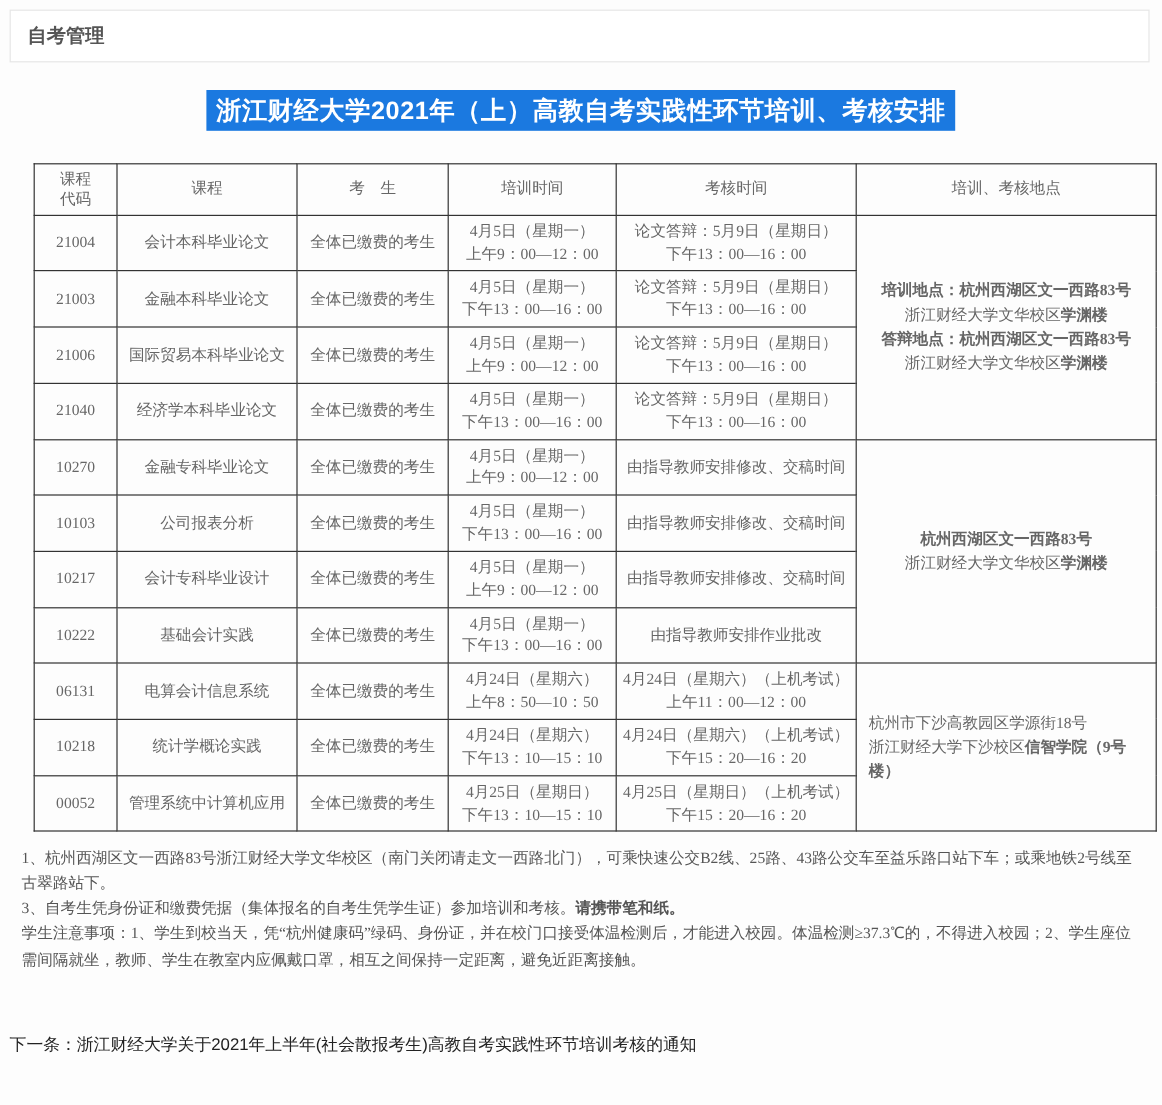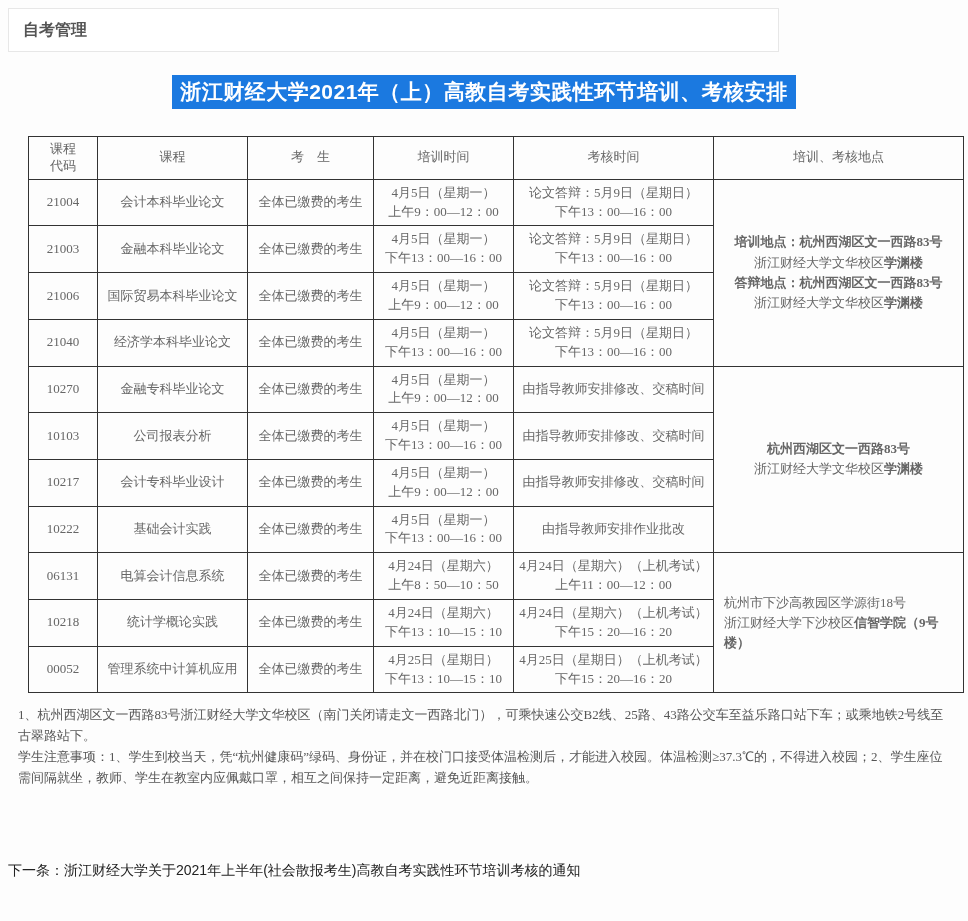--- a/index.html
+++ b/index.html
@@ -5,21 +5,21 @@
   * { box-sizing: border-box; }
   html,body { margin:0; padding:0; }
   body {
     width:968px; height:921px; position:relative;
     background:#fdfdfd;
     font-family:"Liberation Sans", sans-serif;
     overflow:hidden;
   }
   
   .topbar {
-    position:absolute; left:8px; top:8px; width:771px; height:44px;
+    position:absolute; left:8px; top:8px; width:950px; height:44px;
     background:#ffffff; border:1px solid #e7e7e7;
     display:flex; align-items:center; justify-content:space-between;
     padding:0 14px;
   }
   .section-title { font-size:16px; font-weight:bold; color:#555; }
   .breadcrumb { font-size:12px; color:#999; }
   .breadcrumb .crumb { color:#999; cursor:pointer; }
   .breadcrumb .sep { margin:0 5px; color:#999; }
   .breadcrumb .label { color:#999; }
 
@@ -263,20 +263,21 @@
               <div>4月25日（星期日）（上机考试）</div>
               <div>下午15：20—16：20</div>
             </td>
       </tr>
     </tbody>
       </table>
   </div>
 
   <div class="notes">
     <p>1、杭州西湖区文一西路83号浙江财经大学文华校区（南门关闭请走文一西路北门），可乘快速公交B2线、25路、43路公交车至益乐路口站下车；或乘地铁2号线至古翠路站下。</p>
+    <p><span>3、自考生凭身份证和缴费凭据（集体报名的自考生凭学生证）参加培训和考核。</span><span class="b">请携带笔和纸。</span></p>
     <p>学生注意事项：1、学生到校当天，凭“杭州健康码”绿码、身份证，并在校门口接受体温检测后，才能进入校园。体温检测≥37.3℃的，不得进入校园；2、学生座位需间隔就坐，教师、学生在教室内应佩戴口罩，相互之间保持一定距离，避免近距离接触。</p>
   </div>
 </div>
 
 <div class="prev-row">
   <span>下一条：</span><a>浙江财经大学关于2021年上半年(社会散报考生)高教自考实践性环节培训考核的通知</a>
 </div>
 <div class="close-btn">【关闭】</div>
 
 </body></html>

